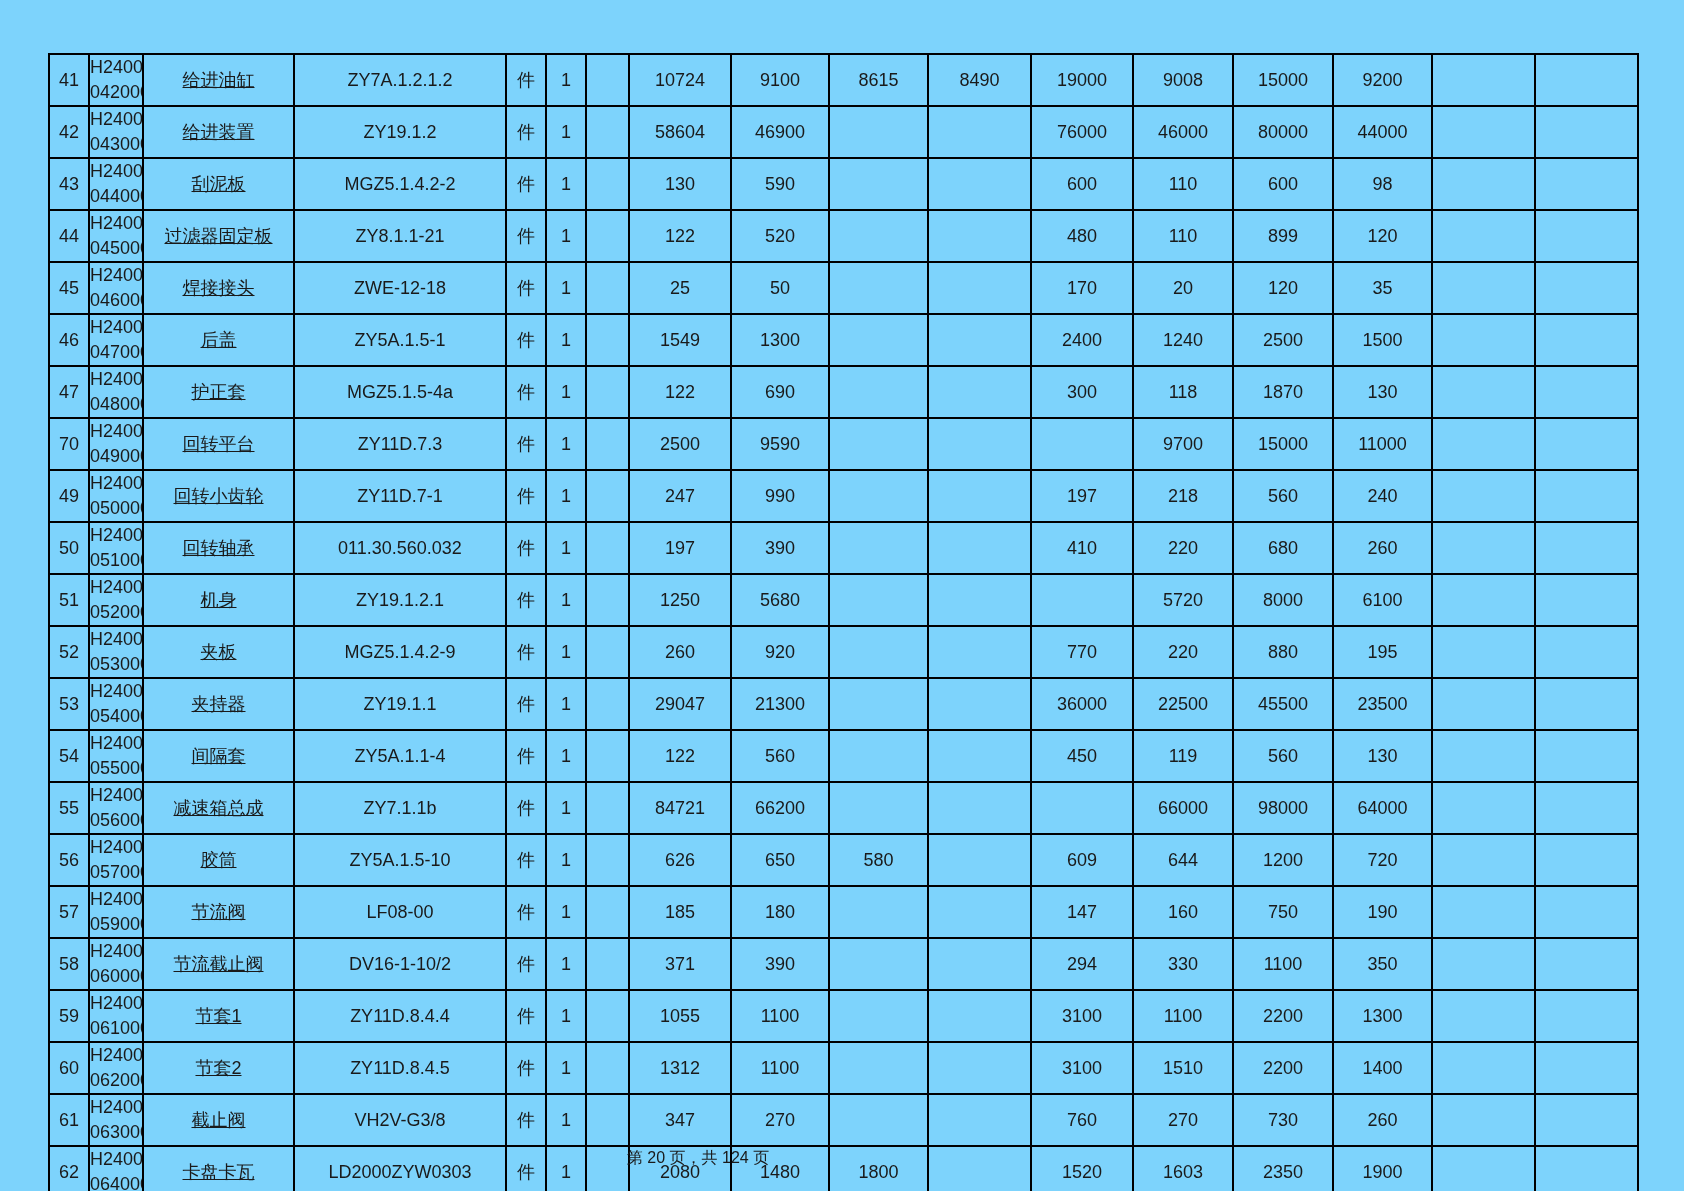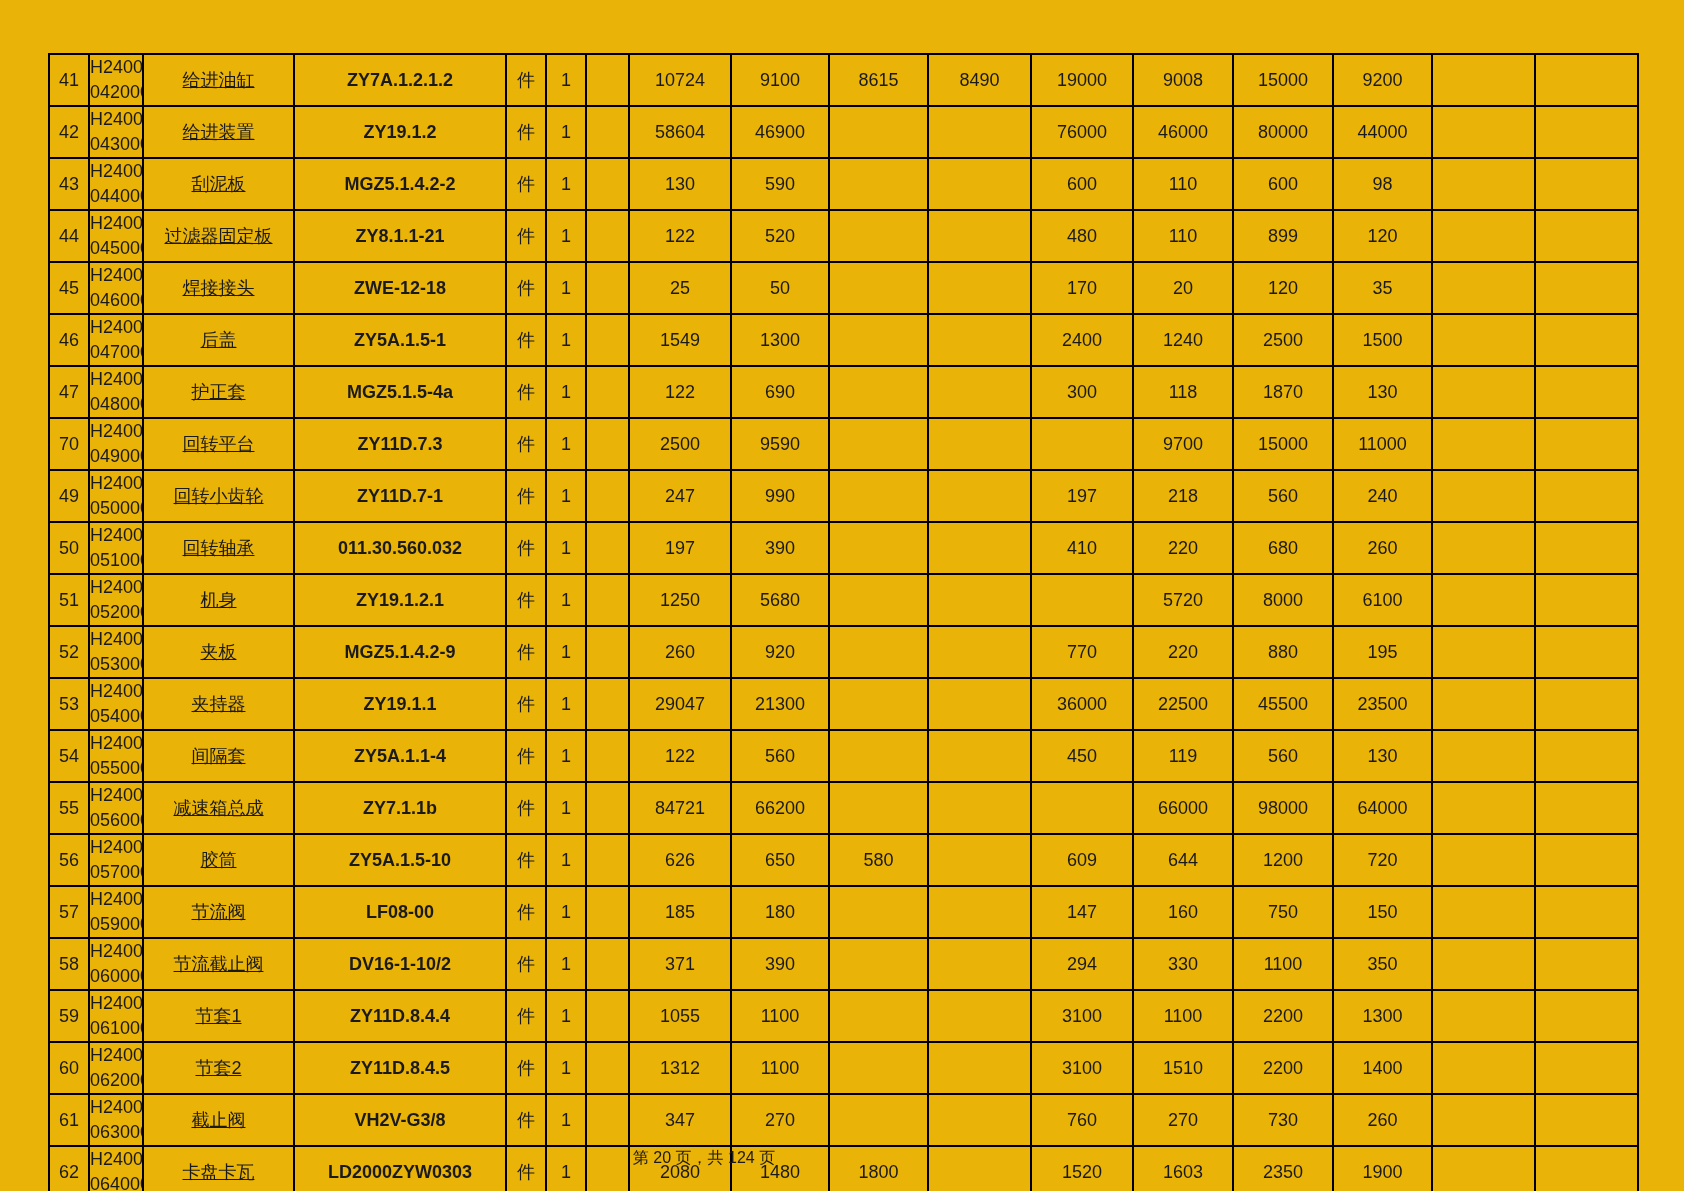--- a/index.html
+++ b/index.html
@@ -5,21 +5,21 @@
   html, body {
     margin: 0;
     padding: 0;
     background: #ffffff;
     font-family: "Liberation Sans", sans-serif;
   }
   .page {
     position: relative;
     width: 1684px;
     height: 1191px;
-    background: #eab308;
+    background: #7dd3fc;
     overflow: hidden;
   }
   table.parts-table {
     position: absolute;
     left: 48px;
     top: 53px;
     width: 1589px;
     border-collapse: collapse;
     table-layout: fixed;
   }
@@ -36,33 +36,32 @@
     white-space: nowrap;
     overflow: hidden;
   }
   td.c-no { font-size: 18px; }
   td.c-code {
     font-size: 9.5px;
     line-height: 10px;
   }
   .code-line { display: block; }
   td.c-name { font-size: 17px; text-decoration: underline; }
-  td.c-model { font-size: 18px; font-weight: bold; }
+  td.c-model { font-size: 18px; }
   td.c-unit { font-size: 16px; color: #333; }
   td.c-qty { font-size: 17px; }
   td.c-val { font-size: 18px; }
   .footer {
     position: absolute;
     top: 1148px;
     left: 0;
     width: 1396px;
     text-align: center;
     font-size: 16px;
     color: #1a1a1a;
-    padding-left: 6px;
   }
 </style>
 </head>
 <body>
 
 <div class="page">
 
   <table class="parts-table">
     <colgroup>
       <col style="width:40px">
@@ -447,21 +446,21 @@
     <td class="c-unit">件</td>
     <td class="c-qty">1</td>
     <td class="c-blank"></td>
     <td class="c-val">185</td>
     <td class="c-val">180</td>
     <td class="c-val"></td>
     <td class="c-val"></td>
     <td class="c-val">147</td>
     <td class="c-val">160</td>
     <td class="c-val">750</td>
-    <td class="c-val">150</td>
+    <td class="c-val">190</td>
     <td class="c-blank"></td>
     <td class="c-blank"></td>
   </tr>
         <tr>
     <td class="c-no">58</td>
     <td class="c-code">
       <span class="code-line code-l1">H24001009</span>
       <span class="code-line code-l2">0600001</span>
     </td>
     <td class="c-name">节流截止阀</td>

